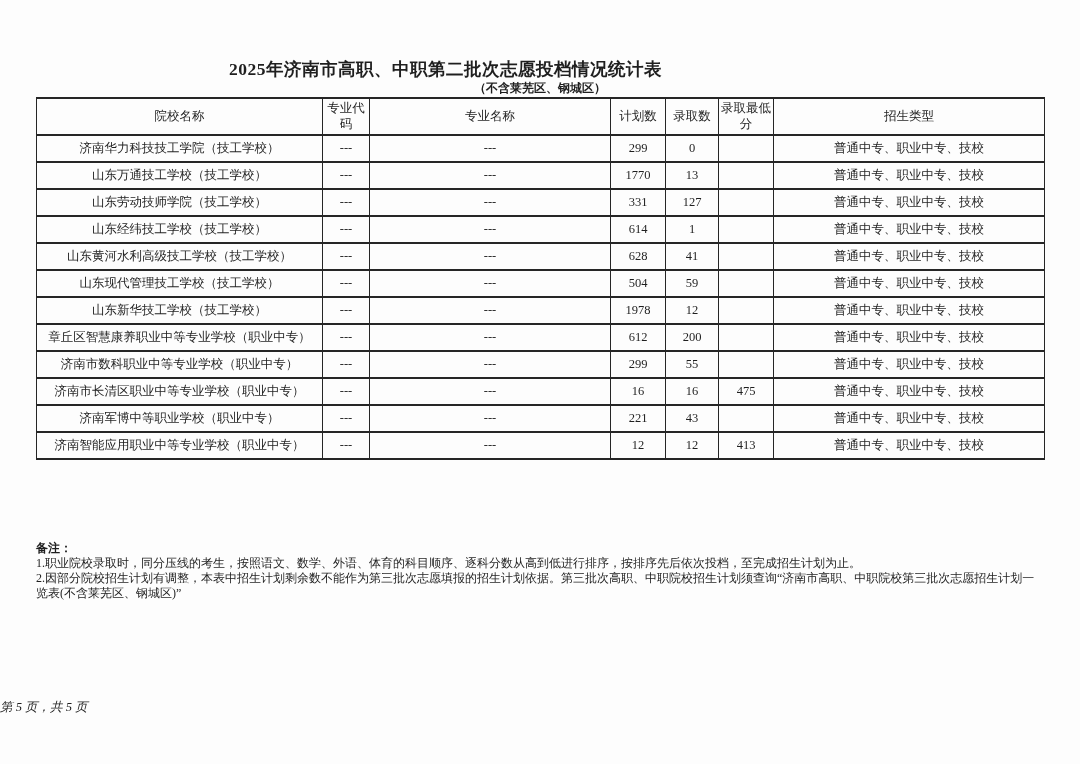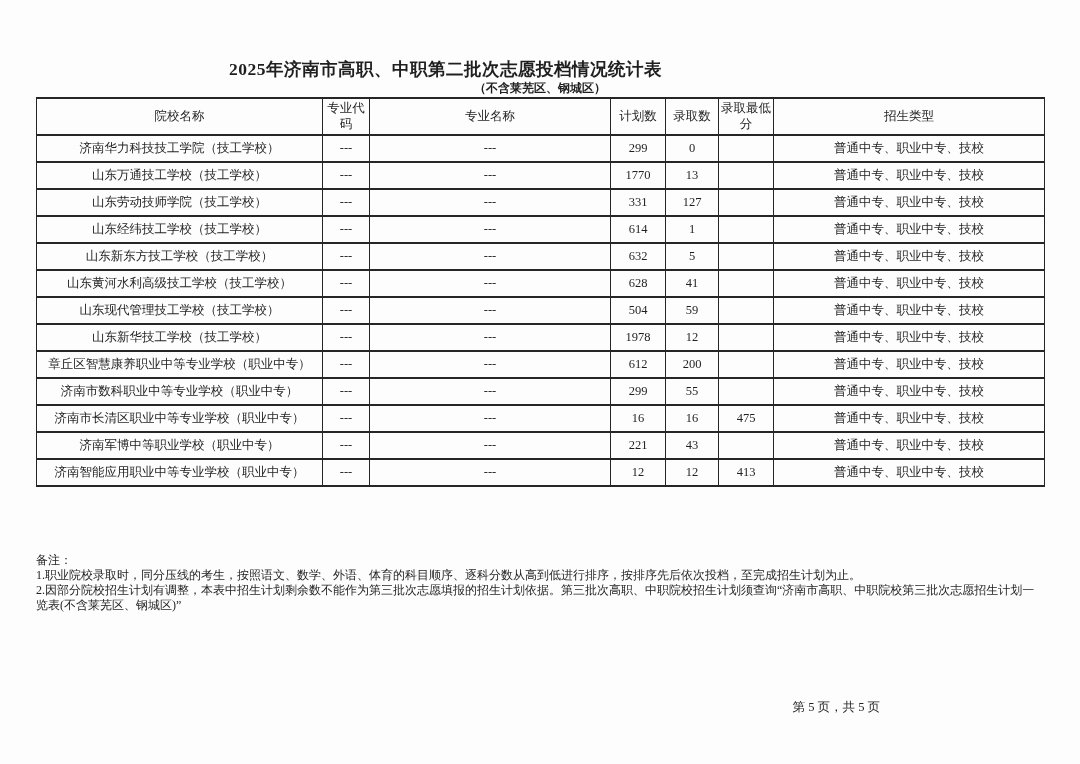--- a/index.html
+++ b/index.html
@@ -65,28 +65,29 @@
   .col-minscore { width: 55px; }
   .col-type     { width: 271px; }
   .notes {
     position: absolute;
     top: 541px;
     left: 36px;
     width: 1010px;
     font-size: 12px;
     line-height: 15px;
   }
-  .notes .notes-label { font-weight: normal; margin-top: 12px; }
+  .notes .notes-label { font-weight: bold; }
   .page-footer {
     position: absolute;
     top: 699px;
     left: 0;
     width: 880px;
-    text-align: right;
+    text-align: left;
     font-size: 12.5px;
+    font-style: italic;
   }
 </style>
 </head>
 <body>
 
 <div class="doc-title">2025年济南市高职、中职第二批次志愿投档情况统计表</div>
 <div class="doc-subtitle">（不含莱芜区、钢城区）</div>
 
 <table class="stat-table">
   <colgroup>
@@ -140,29 +141,20 @@
       <tr>
         <td>山东经纬技工学校（技工学校）</td>
         <td>---</td>
         <td>---</td>
         <td>614</td>
         <td>1</td>
         <td></td>
         <td>普通中专、职业中专、技校</td>
       </tr>
       <tr>
-        <td>山东新东方技工学校（技工学校）</td>
-        <td>---</td>
-        <td>---</td>
-        <td>632</td>
-        <td>5</td>
-        <td></td>
-        <td>普通中专、职业中专、技校</td>
-      </tr>
-      <tr>
         <td>山东黄河水利高级技工学校（技工学校）</td>
         <td>---</td>
         <td>---</td>
         <td>628</td>
         <td>41</td>
         <td></td>
         <td>普通中专、职业中专、技校</td>
       </tr>
       <tr>
         <td>山东现代管理技工学校（技工学校）</td>

